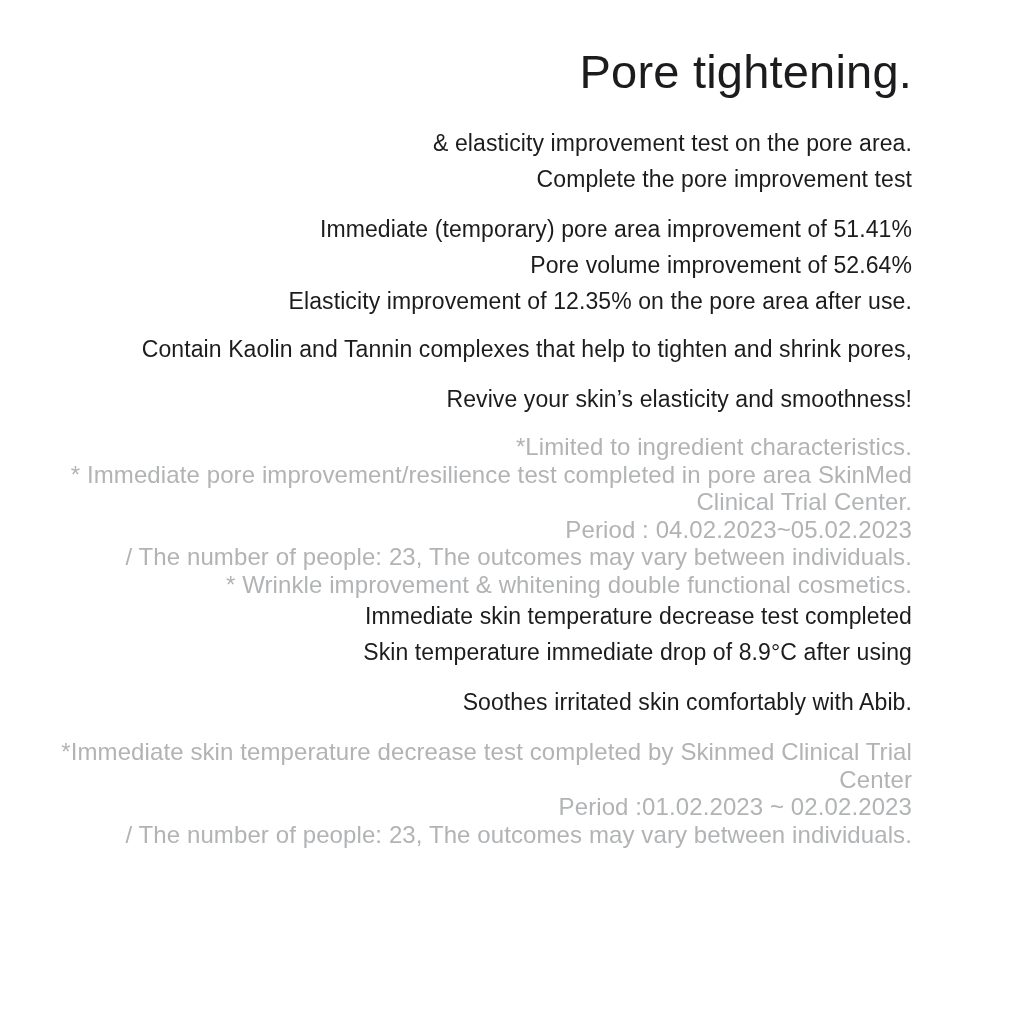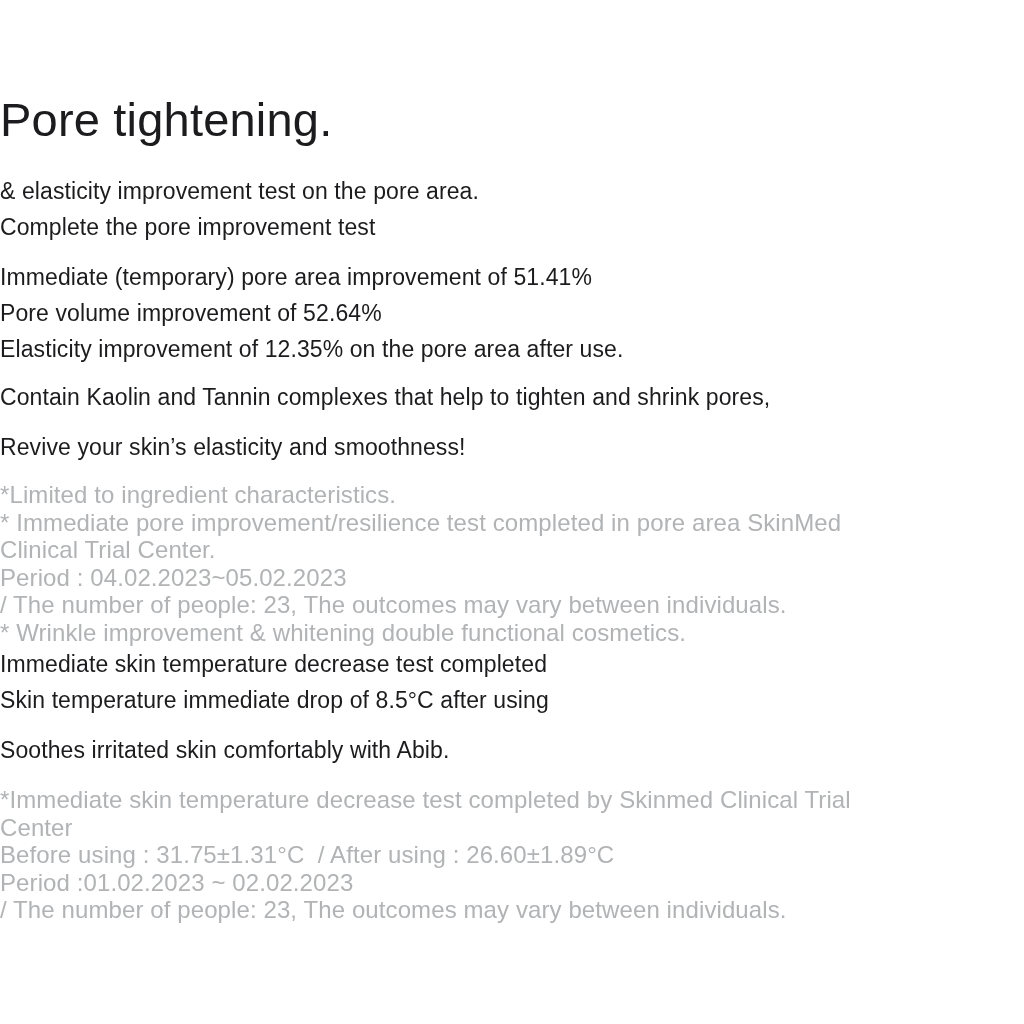--- a/index.html
+++ b/index.html
@@ -11,22 +11,22 @@
     height: 1024px;
     background: #ffffff;
     font-family: "Liberation Sans", "DejaVu Sans", sans-serif;
     color: #1c1c1e;
     overflow: hidden;
   }
   .canvas {
     width: 912px;
     height: 1024px;
     box-sizing: border-box;
-    padding-top: 92px;
-    text-align: left;
+    padding-top: 44px;
+    text-align: right;
   }
   .title {
     font-size: 47px;
     font-weight: 500;
     line-height: 56px;
     letter-spacing: 0.2px;
     margin: 0 0 25px 0;
   }
   .body-block {
     font-size: 23px;
@@ -80,27 +80,26 @@
   <div class="muted-block mt-16">
     <div class="muted-line">*Limited to ingredient characteristics.</div>
     <div class="muted-line">* Immediate pore improvement/resilience test completed in pore area SkinMed Clinical Trial Center.</div>
     <div class="muted-line">Period : 04.02.2023~05.02.2023</div>
     <div class="muted-line">/ The number of people: 23, The outcomes may vary between individuals.</div>
     <div class="muted-line">* Wrinkle improvement &amp; whitening double functional cosmetics.</div>
   </div>
 
   <div class="body-block mt-33">
     <div class="body-line">Immediate skin temperature decrease test completed</div>
-    <div class="body-line">Skin temperature immediate drop of 8.5°C after using</div>
+    <div class="body-line">Skin temperature immediate drop of 8.9°C after using</div>
   </div>
 
   <div class="body-block mt-14">
     <div class="body-line">Soothes irritated skin comfortably with Abib.</div>
   </div>
 
   <div class="muted-block mt-18">
     <div class="muted-line">*Immediate skin temperature decrease test completed by Skinmed Clinical Trial Center</div>
-    <div class="muted-line">Before using : 31.75±1.31°C  / After using : 26.60±1.89°C</div>
     <div class="muted-line">Period :01.02.2023 ~ 02.02.2023</div>
     <div class="muted-line">/ The number of people: 23, The outcomes may vary between individuals.</div>
   </div>
 
 </div>
 
 </body></html>

